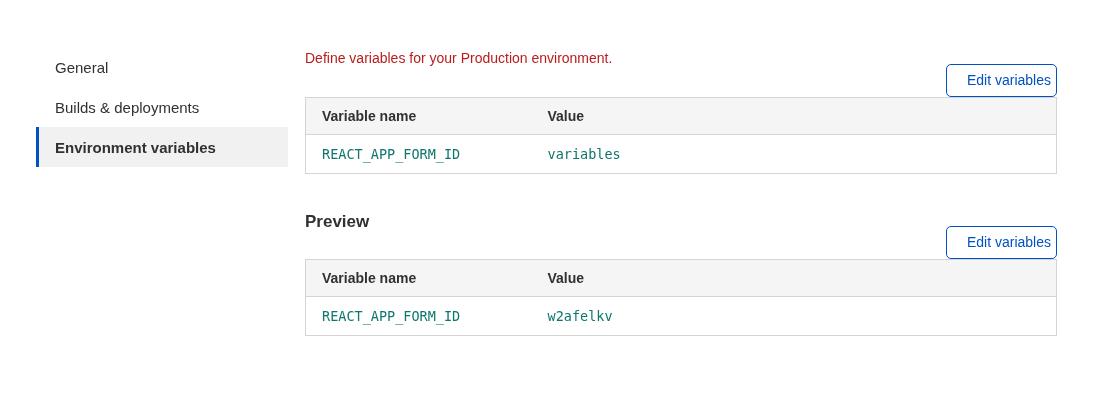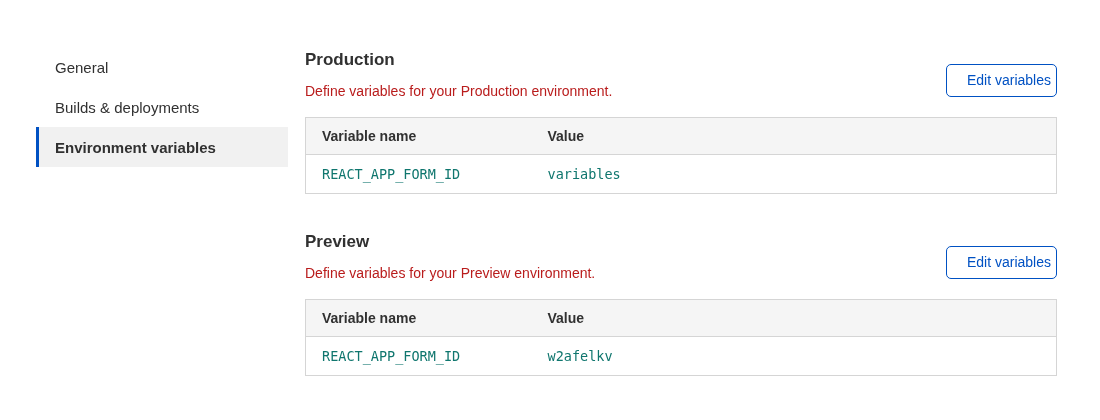--- a/index.html
+++ b/index.html
@@ -109,21 +109,20 @@
     <div class="nav-item">General</div>
     <div class="nav-item">Builds &amp; deployments</div>
     <div class="nav-item active">Environment variables</div>
   </nav>
 
   <main class="main">
 
     <section class="section">
       <div class="section-head">
         <div>
-          <h2 class="section-title">Production</h2>
           <p class="section-desc">Define variables for your Production environment.</p>
         </div>
         <button class="edit-btn">Edit variables</button>
       </div>
       <table class="vars-table">
         <thead>
           <tr>
             <th>Variable name</th>
             <th>Value</th>
           </tr>
@@ -134,21 +133,20 @@
             <td>variables</td>
           </tr>
         </tbody>
       </table>
     </section>
 
     <section class="section">
       <div class="section-head">
         <div>
           <h2 class="section-title">Preview</h2>
-          <p class="section-desc">Define variables for your Preview environment.</p>
         </div>
         <button class="edit-btn">Edit variables</button>
       </div>
       <table class="vars-table">
         <thead>
           <tr>
             <th>Variable name</th>
             <th>Value</th>
           </tr>
         </thead>

